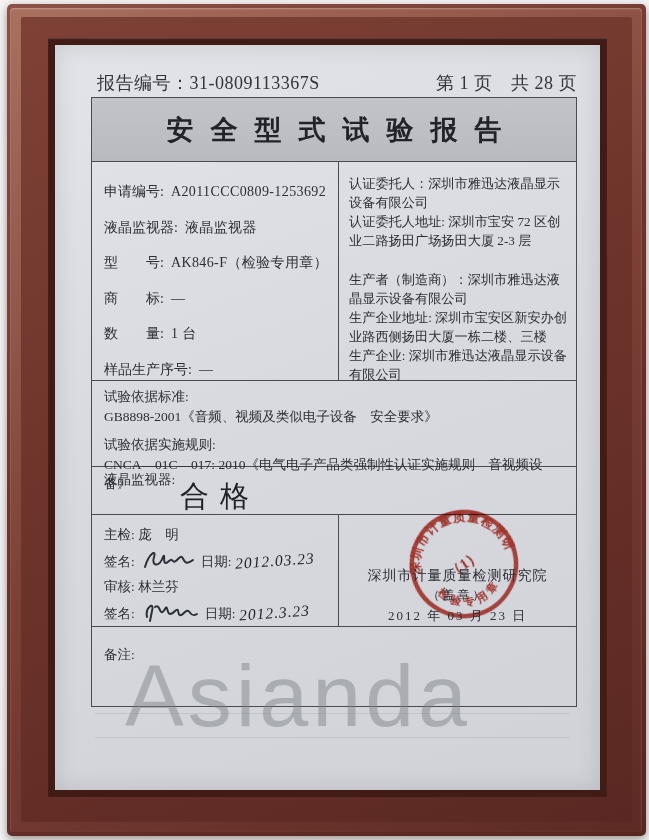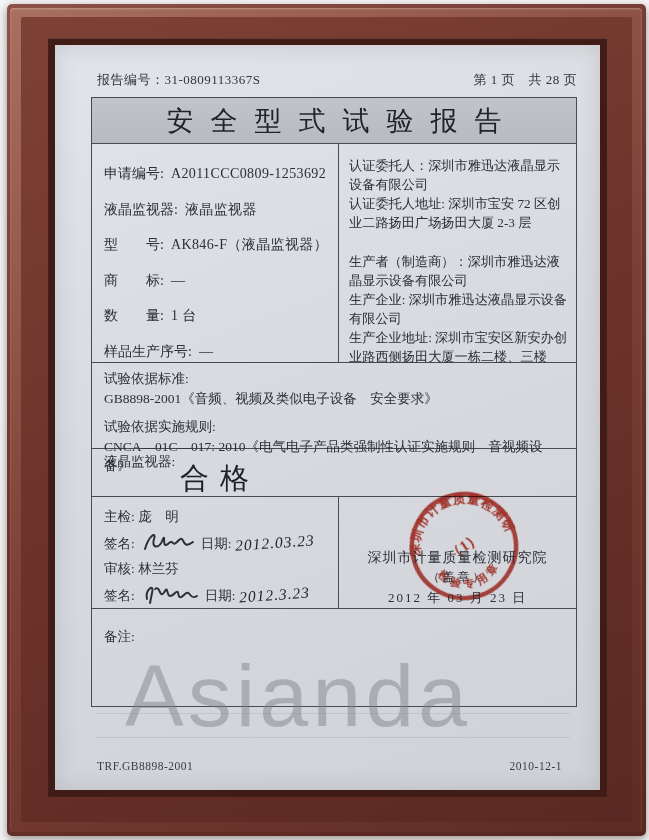--- a/index.html
+++ b/index.html
@@ -19,27 +19,27 @@
   .frame-d{position:absolute;left:21px;top:17px;right:17px;bottom:18px;
     background:linear-gradient(155deg,#7e4136 0%,#6e342b 45%,#5a2822 100%);
     border-radius:2px;}
   .frame-e{position:absolute;left:48px;top:38px;right:42px;bottom:43px;
     background:#411c17;box-shadow:inset 0 1px 1px rgba(255,230,220,.18);}
   
   .paper{position:absolute;left:55px;top:45px;width:545px;height:745px;
     background:linear-gradient(160deg,#e2e4e9 0%,#d8dadf 45%,#d0d2d8 100%);
     box-shadow:inset 0 0 22px rgba(70,60,60,.16);}
   .hdr{position:absolute;top:26px;left:42px;right:23px;
-    display:flex;justify-content:space-between;font-size:13px;letter-spacing:.5px;color:#33343b;gap:12px;}
+    display:flex;justify-content:space-between;font-size:18px;letter-spacing:.5px;color:#33343b;gap:12px;}
   
   .doc-table{position:absolute;left:36px;top:52px;width:486px;height:610px;
     border:1px solid #4a4a52;box-sizing:border-box;font-size:13.5px;}
   .row{box-sizing:border-box;}
-  .title-row{height:46px;background:linear-gradient(180deg,#c3c4c9,#b9bac0);
-    border-bottom:1px solid #4a4a52;display:flex;align-items:center;justify-content:center;}
+  .title-row{height:64px;background:linear-gradient(180deg,#c3c4c9,#b9bac0);
+    border-bottom:1px solid #4a4a52;display:flex;align-items:center;justify-content:center;font-weight:bold;}
   .title-row .t{font-size:27px;letter-spacing:17px;padding-left:17px;color:#222329;}
   .row2{height:219px;border-bottom:1px solid #4a4a52;display:flex;}
   .col-fields{width:247px;border-right:1px solid #4a4a52;box-sizing:border-box;
     padding:12px 0 0 12px;font-size:14px;}
   .field-line{line-height:35.5px;white-space:nowrap;}
   .field-line .v{margin-left:7px;letter-spacing:.4px;}
   .col-parties{flex:1;padding:12px 8px 0 10px;font-size:13.2px;line-height:19px;}
   .col-parties p{margin:0;}
   .gap-lg{margin-bottom:20px !important;}
   .gap-sm{margin-bottom:11px !important;}
@@ -93,31 +93,31 @@
   <div class="doc-table">
 
     <div class="row title-row">
       <span class="t">安全型式试验报告</span>
     </div>
 
     <div class="row row2">
       <div class="col-fields">
         <div class="field-line"><span>申请编号:</span><span class="v">A2011CCC0809-1253692</span></div>
         <div class="field-line"><span>液晶监视器:</span><span class="v">液晶监视器</span></div>
-        <div class="field-line"><span>型　　号:</span><span class="v">AK846-F（液晶监视器）</span></div>
+        <div class="field-line"><span>型　　号:</span><span class="v">AK846-F（检验专用章）</span></div>
         <div class="field-line"><span>商　　标:</span><span class="v">—</span></div>
         <div class="field-line"><span>数　　量:</span><span class="v">1 台</span></div>
         <div class="field-line"><span>样品生产序号:</span><span class="v">—</span></div>
       </div>
       <div class="col-parties">
         <p>认证委托人：深圳市雅迅达液晶显示设备有限公司</p>
         <p class="gap-lg">认证委托人地址: 深圳市宝安 72 区创业二路扬田广场扬田大厦 2-3 层</p>
         <p>生产者（制造商）：深圳市雅迅达液晶显示设备有限公司</p>
+        <p>生产企业地址: 深圳市宝安区新安办创业路西侧扬田大厦一栋二楼、三楼</p>
         <p>生产企业: 深圳市雅迅达液晶显示设备有限公司</p>
-        <p>生产企业地址: 深圳市宝安区新安办创业路西侧扬田大厦一栋二楼、三楼</p>
       </div>
     </div>
 
     <div class="row row3">
       <div>试验依据标准:</div>
       <div>GB8898-2001《音频、视频及类似电子设备　安全要求》</div>
       <div class="blank"></div>
       <div>试验依据实施规则:</div>
       <div>CNCA—01C—017: 2010《电气电子产品类强制性认证实施规则　音视频设备》</div>
     </div>
@@ -173,18 +173,14 @@
       <span>备注:</span>
     </div>
 
   </div>
 
   <div class="bleed1"></div>
   <div class="bleed2"></div>
 
   <div class="watermark">Asianda</div>
 
-  <div class="foot">
-    <span>TRF.GB8898-2001</span>
-    <span>2010-12-1</span>
-  </div>
 
 </div>
 
 </body></html>

